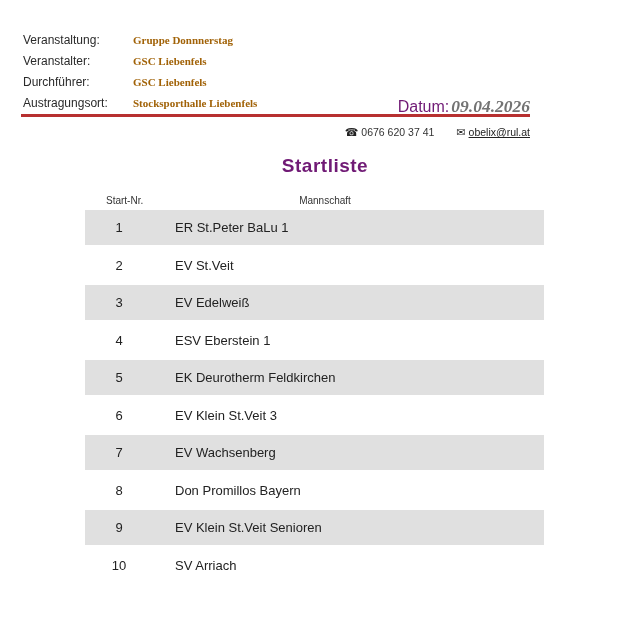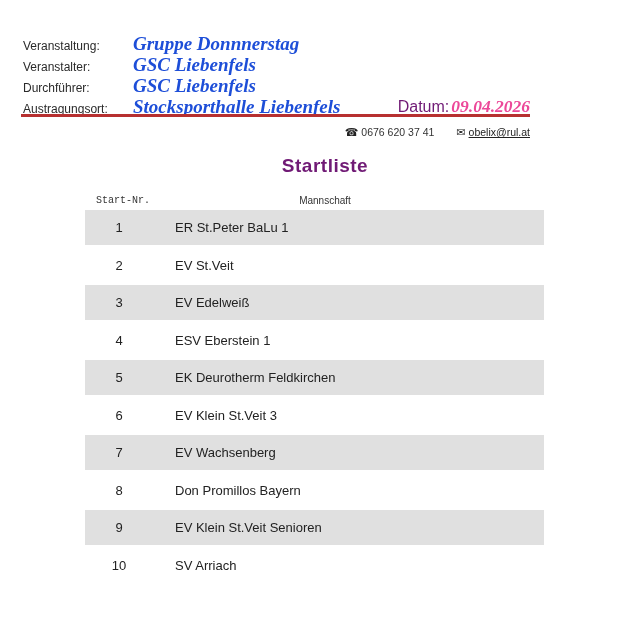--- a/index.html
+++ b/index.html
@@ -15,33 +15,33 @@
   .hfield {
     position: absolute; left: 23px; height: 21px;
     display: flex; align-items: baseline;
   }
   .hfield .flabel {
     display: inline-block; width: 110px;
     font-size: 12px; color: #2a2a2a;
   }
   .hfield .fvalue {
     font-family: "Liberation Serif", serif;
-    font-weight: bold; font-style: italic;
-    font-size: 19px; color: #1d4ed8;
+    font-weight: bold; 
+    font-size: 11px; color: #a16207;
     white-space: nowrap;
   }
   .datum-group {
     position: absolute; top: 96px; right: 14px;
     display: flex; align-items: baseline;
   }
   .datum-group .dlabel { font-size: 16px; color: #701a75; }
   .datum-group .dvalue {
     font-family: "Liberation Serif", serif;
     font-weight: bold; font-style: italic;
-    font-size: 17.5px; color: #ec4899; margin-left: 2px;
+    font-size: 17.5px; color: #737373; margin-left: 2px;
     white-space: nowrap;
   }
 
   .header-rule {
     position: absolute; top: 114px; left: 21px; right: 14px;
     height: 2.5px; background: #b73030;
   }
 
   
   .footer-info {
@@ -64,21 +64,21 @@
     text-align: center;
     font-size: 19px; font-weight: bold; 
     color: #701a75; letter-spacing: 0.5px;
   }
 
   
   .col-headers {
     position: absolute; top: 195px; left: 85px; width: 480px;
     font-size: 10px; color: #333;
   }
-  .col-headers .col-startnr { position: absolute; left: 11px; top: 0; font-family: Liberation Mono, monospace; }
+  .col-headers .col-startnr { position: absolute; left: 21px; top: 0; }
   .col-headers .col-mannschaft { position: absolute; left: 0; width: 100%; text-align: center; top: 0; }
 
   .table-body {
     position: absolute; top: 210px; left: 85px; width: 480px;
   }
   .table-row {
     height: 35px; margin-bottom: 2.5px;
     display: flex; align-items: center;
     font-size: 13px; color: #222;
   }

